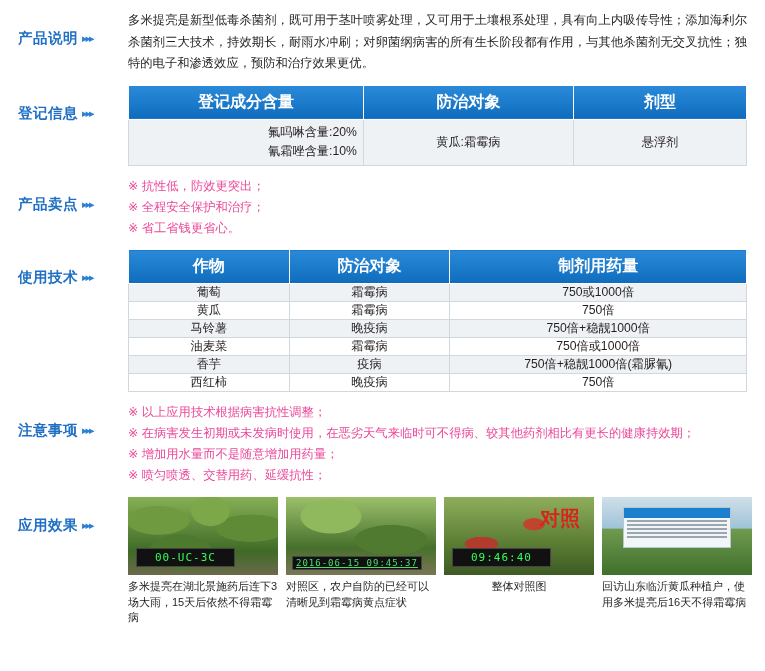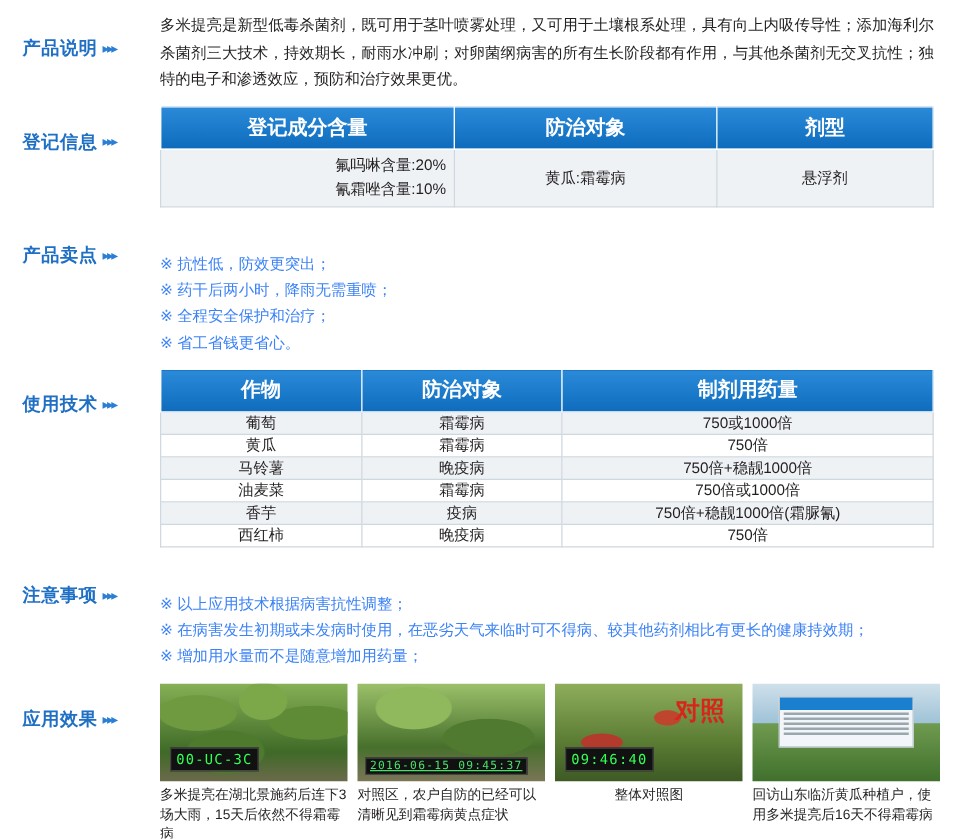--- a/index.html
+++ b/index.html
@@ -50,22 +50,21 @@
   }
   .desc {
     font-size: 12.3px;
     line-height: 1.75;
     color: #231f20;
     text-align: justify;
   }
   .bullets {
     font-size: 12.3px;
     line-height: 1.72;
-    color: #3b82f6;
-    margin-top: 25px;
+    color: #ec4899;
   }
   .bullets div { white-space: nowrap; }
 
   table.t {
     width: 100%;
     border-collapse: collapse;
     font-size: 12.2px;
   }
   table.t th {
     background: #1b7fd0;
@@ -115,21 +114,21 @@
     left: 6px; bottom: 5px;
     background: #111;
     color: #33ff55;
     font-family: "DejaVu Sans Mono", monospace;
     font-size: 9px;
     padding: 1px 3px;
     letter-spacing: 1px;
     border: 1px solid #444;
   }
   .dvr.green { color: #49e06a; text-decoration: underline; }
-  .dvr.big { font-size: 11px; left: 8px; bottom: 8px; padding: 2px 4px;}
+  .dvr.big { font-size: 11px; left: 8px; bottom: 8px; padding: 2px 18px;}
 
   
   .p-vine {
     background:
       radial-gradient(ellipse at 20% 30%, #6f9a3f 0 18%, transparent 19%),
       radial-gradient(ellipse at 55% 18%, #7da84a 0 16%, transparent 17%),
       radial-gradient(ellipse at 82% 40%, #5f8a36 0 20%, transparent 21%),
       radial-gradient(ellipse at 35% 70%, #4e7a2e 0 22%, transparent 23%),
       linear-gradient(#86b055, #3f6a27 70%, #6b6a4a);
   }
@@ -225,21 +224,20 @@
   <div class="sp-8"></div>
 
   <div class="row">
     <div class="label-col">
       <span class="sec-label">产品卖点</span>
       <span class="chev">▸▸▸</span>
     </div>
     <div class="content-col">
       <div class="bullets">
         <div>※ 抗性低，防效更突出；</div>
-        <div>※ 药干后两小时，降雨无需重喷；</div>
         <div>※ 全程安全保护和治疗；</div>
         <div>※ 省工省钱更省心。</div>
       </div>
     </div>
   </div>
 
   <div class="sp-8"></div>
 
   <div class="row">
     <div class="label-col">
@@ -296,20 +294,21 @@
   <div class="row">
     <div class="label-col">
       <span class="sec-label">注意事项</span>
       <span class="chev">▸▸▸</span>
     </div>
     <div class="content-col">
       <div class="bullets">
         <div>※ 以上应用技术根据病害抗性调整；</div>
         <div>※ 在病害发生初期或未发病时使用，在恶劣天气来临时可不得病、较其他药剂相比有更长的健康持效期；</div>
         <div>※ 增加用水量而不是随意增加用药量；</div>
+        <div>※ 喷匀喷透、交替用药、延缓抗性；</div>
       </div>
     </div>
   </div>
 
   <div class="sp-8"></div>
 
   <div class="row">
     <div class="label-col">
       <span class="sec-label">应用效果</span>
       <span class="chev">▸▸▸</span>

